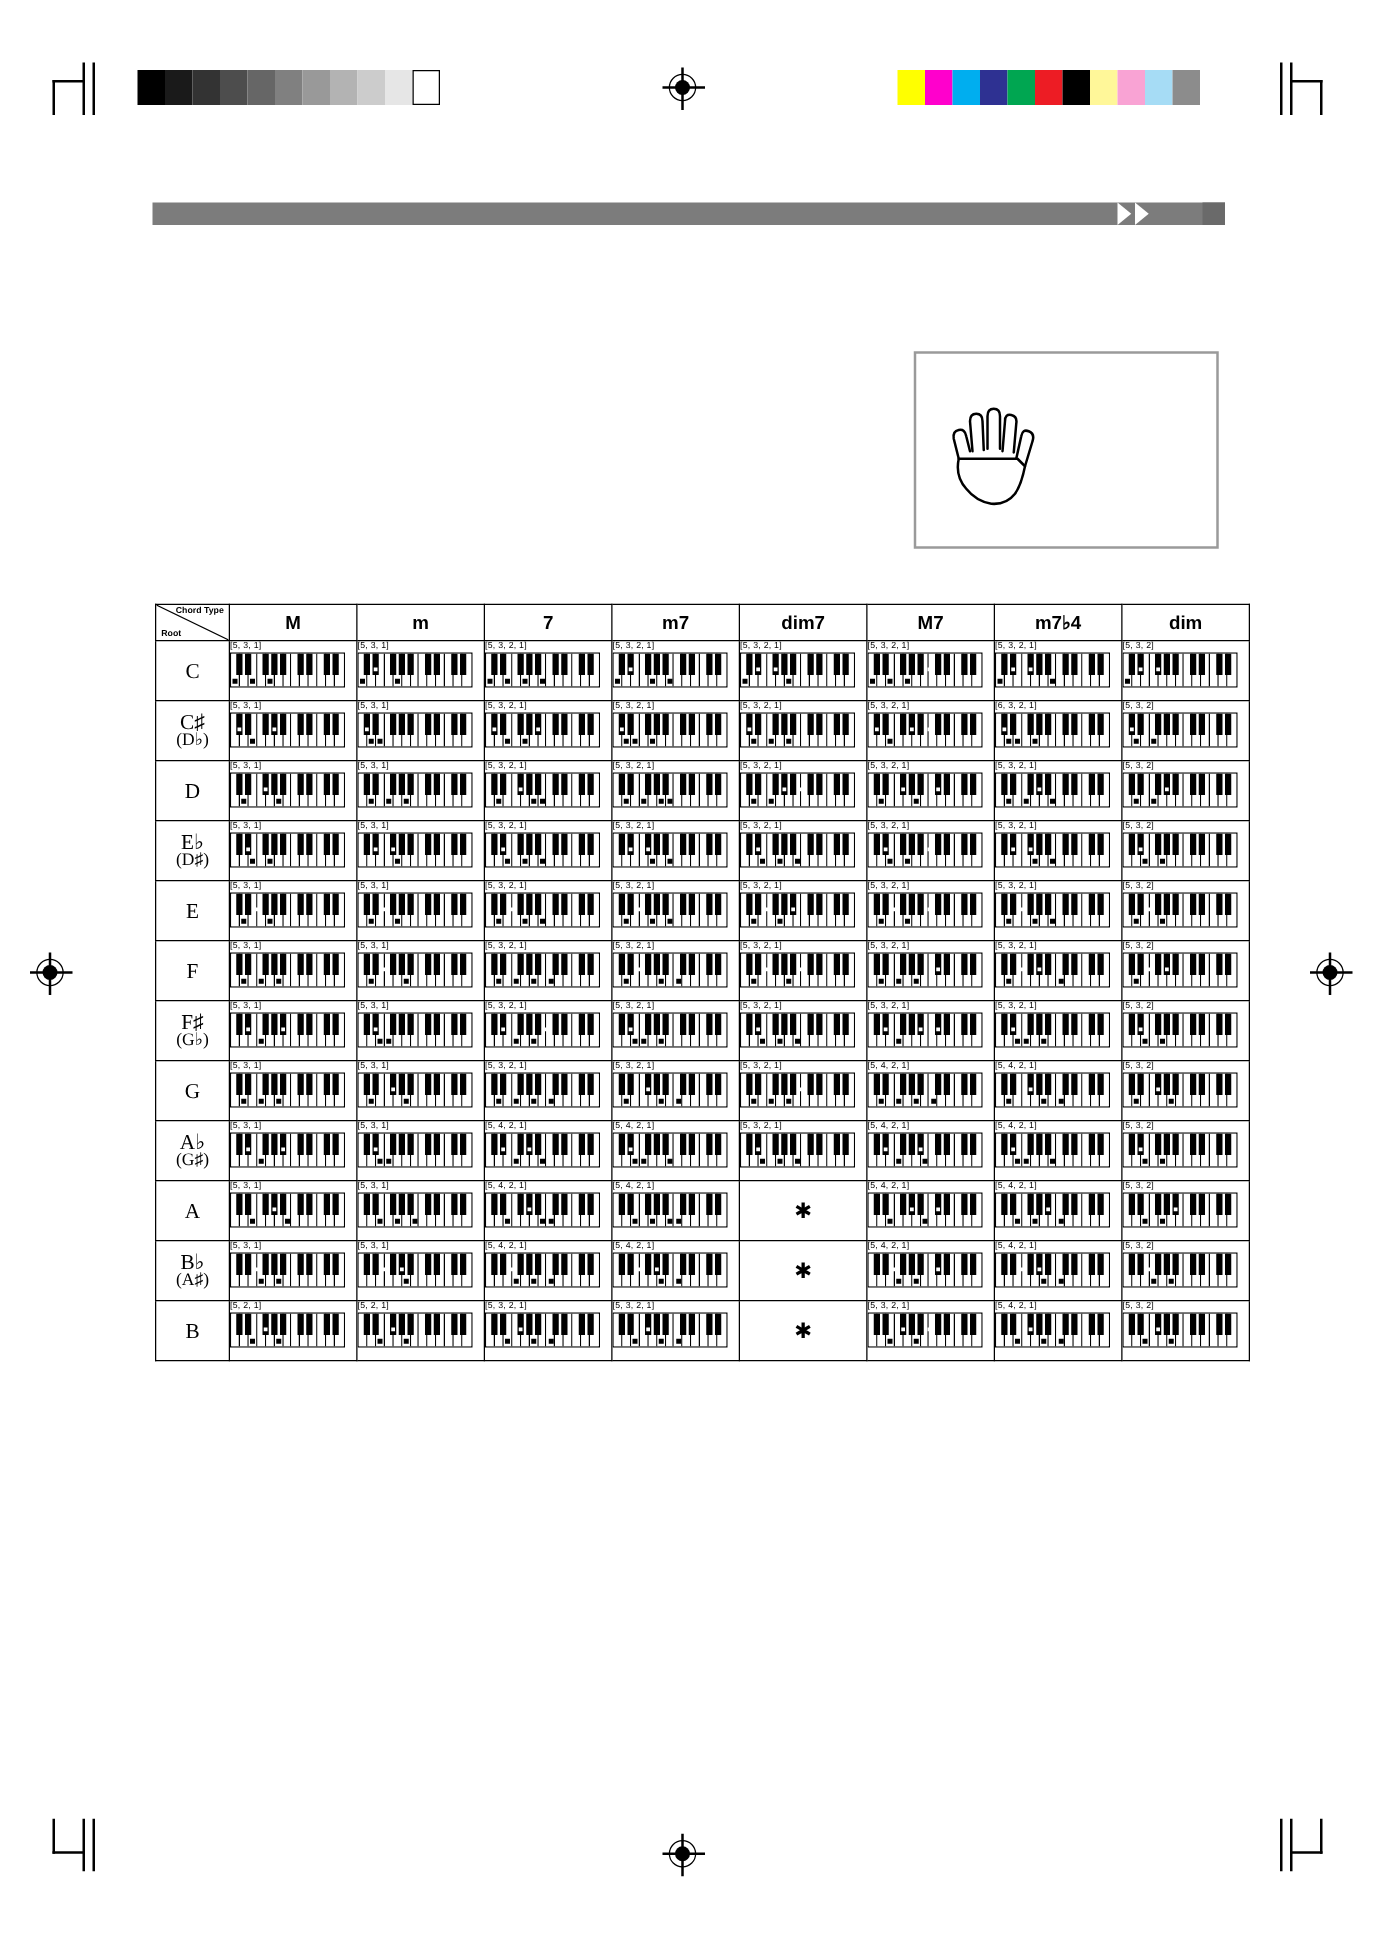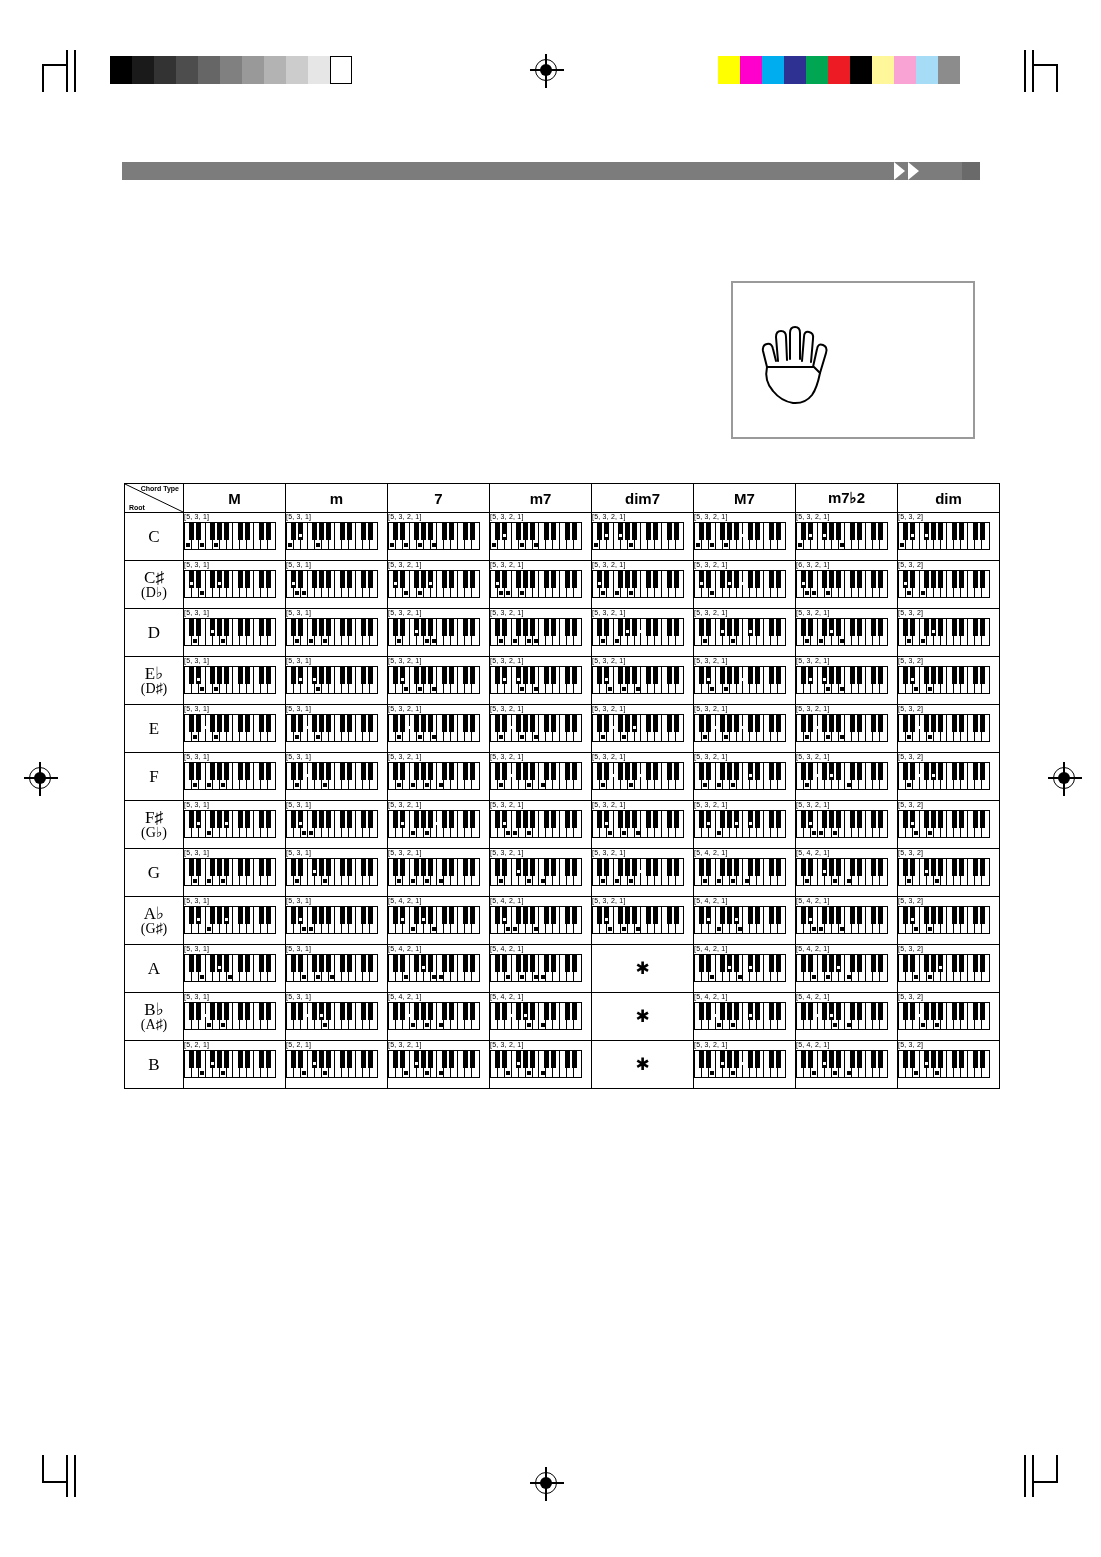--- a/index.html
+++ b/index.html
@@ -315,21 +315,21 @@
         </div>
         <span class="lbl-type">Chord Type</span>
         <span class="lbl-root">Root</span>
       </th>
       <th class="type-head">M</th>
       <th class="type-head">m</th>
       <th class="type-head">7</th>
       <th class="type-head">m7</th>
       <th class="type-head">dim7</th>
       <th class="type-head">M7</th>
-      <th class="type-head">m7♭2</th>
+      <th class="type-head">m7♭4</th>
       <th class="type-head">dim</th>
     </tr>
   </thead>
   <tbody id="table-body">
       <tr>
         <td class="root-cell"><span>C</span></td>
         <td class="kb-cell">
           <div class="fingers">[5, 3, 1]</div>
           <div class="kb">
             <div class="wk" style="left: 0px; width: 6.92308px;"></div>

